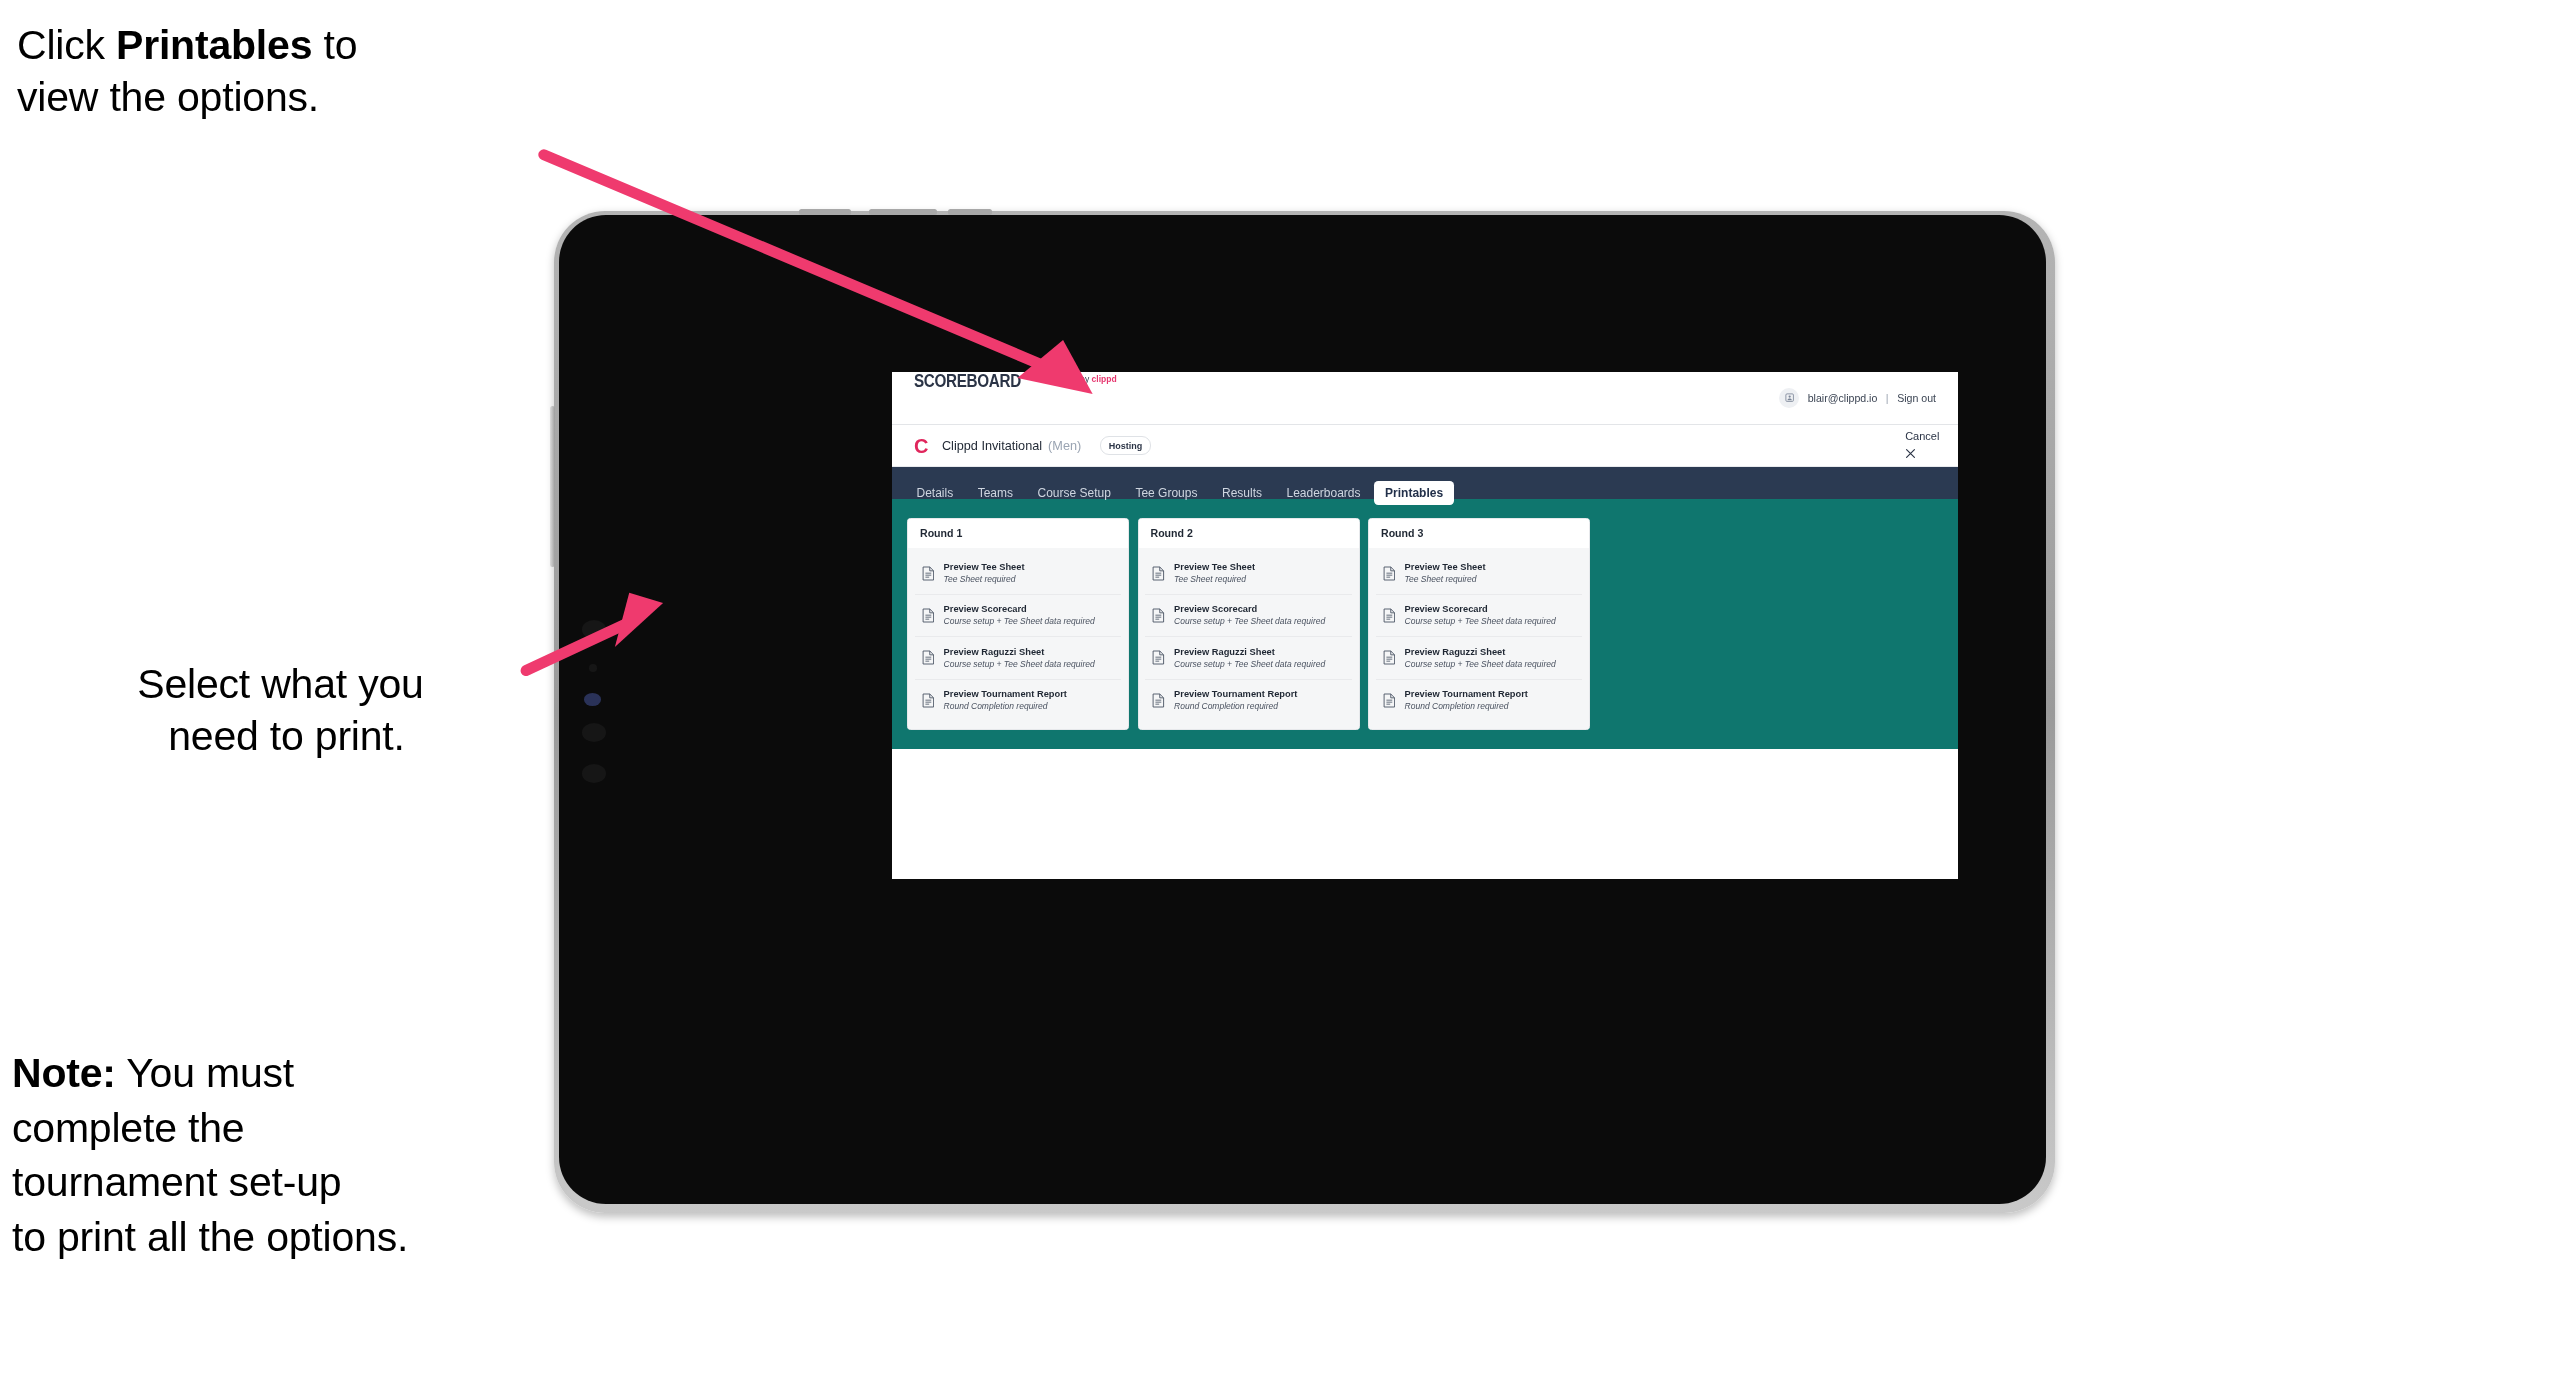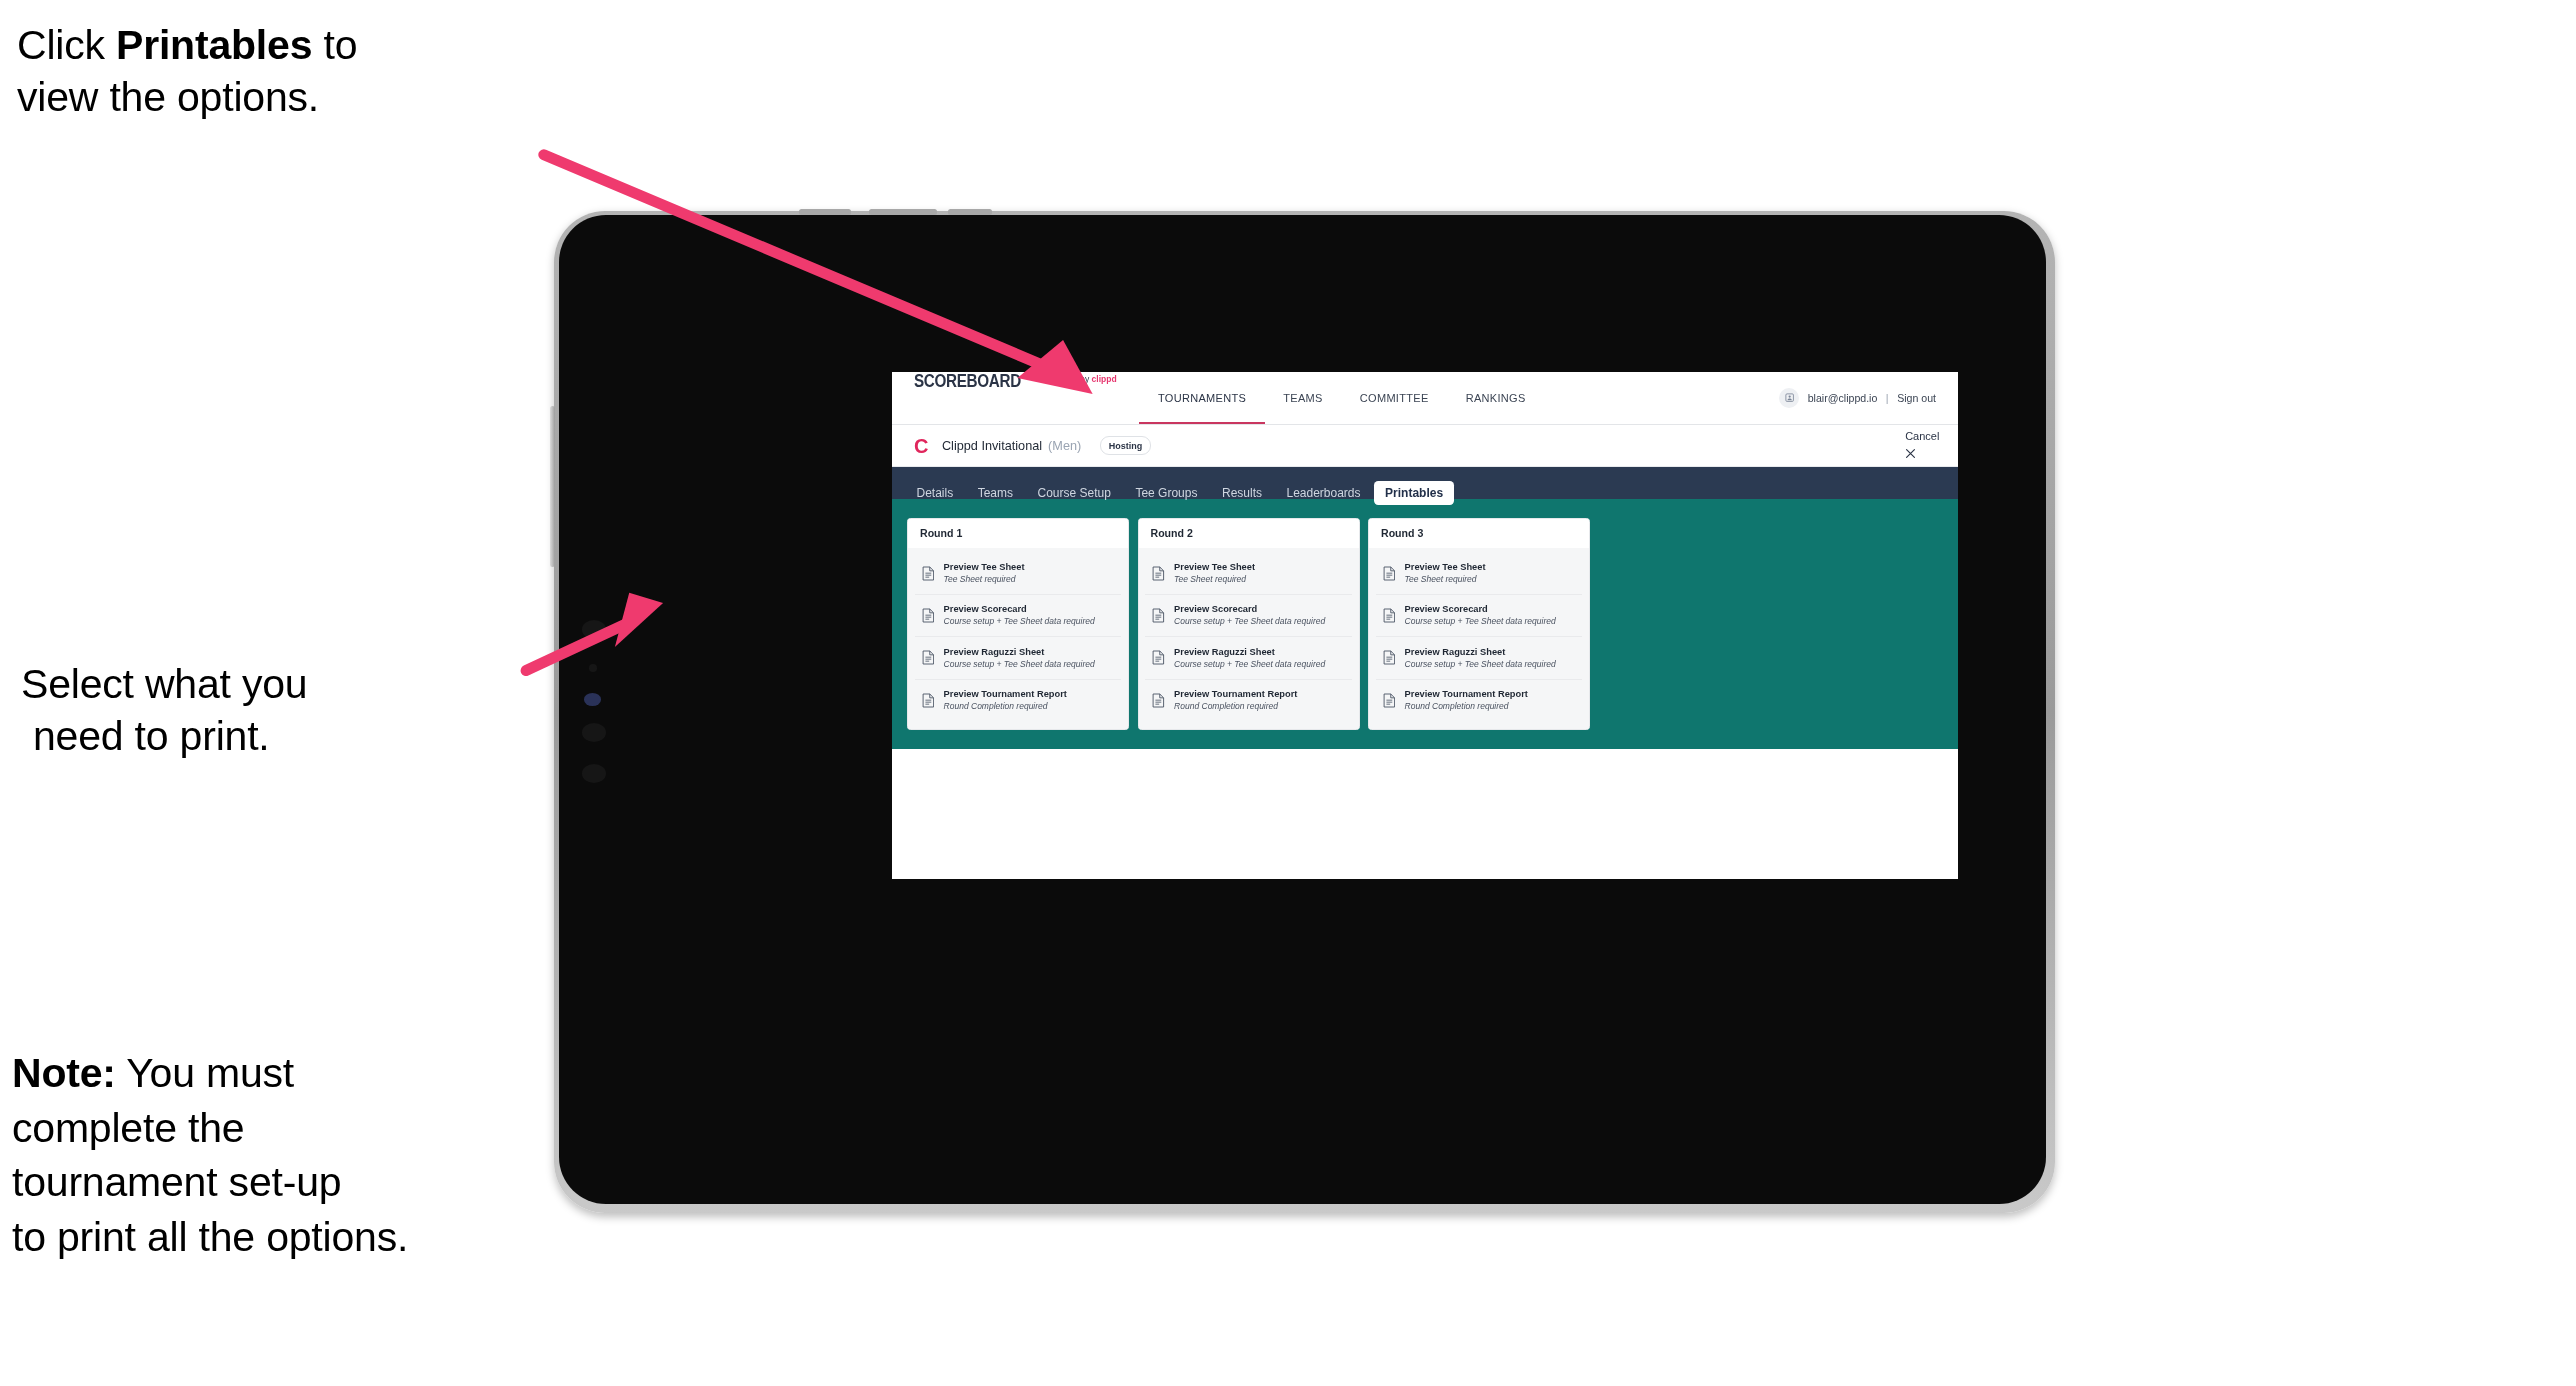--- a/index.html
+++ b/index.html
@@ -16,21 +16,21 @@
     position:absolute;
     color:#000000;
     font-family:"Liberation Sans", sans-serif;
     font-size:41px;
     line-height:1.28;
     letter-spacing:-0.2px;
     white-space:pre-line;
   }
   .callout b{font-weight:700;}
   #callout-printables{left:17px;top:18.6px;width:541px;}
-  #callout-select{left:21px;top:658px;width:507px;text-align:left;}
+  #callout-select{left:27px;top:658px;width:507px;text-align:center;}
   #callout-select .ln2{display:block;padding-left:12px;}
   #callout-note{left:12px;top:1046px;width:668px;line-height:1.33;}
 
   
   .arrow-svg{position:absolute;left:0;top:0;width:2576px;height:1386px;pointer-events:none;}
 
   
   #tablet{
     position:absolute;
     left:554px;top:211px;
@@ -239,26 +239,20 @@
   <div class="side-dot" id="side-dot-5"></div>
 </div>
 
 <div id="screen">
 
   <div class="topnav">
     <div class="brand">
       <div class="brand-name">SCOREBOARD</div>
       <div class="brand-sub"><span>Powered by </span><span class="pink">clippd</span></div>
     </div>
-    <div class="nav-items">
-      <div class="nav-item active">TOURNAMENTS</div>
-      <div class="nav-item">TEAMS</div>
-      <div class="nav-item">COMMITTEE</div>
-      <div class="nav-item">RANKINGS</div>
-    </div>
     <div class="nav-right">
       <div class="avatar">
         <svg viewBox="0 0 16 16" width="9.3" height="9.3" aria-hidden="true">
             <rect x="1.5" y="1.5" width="13" height="13" rx="2" fill="none" stroke="currentColor" stroke-width="1.4"></rect>
             <circle cx="8" cy="6.2" r="1.9" fill="currentColor"></circle>
             <path d="M4 12.5c.6-2 2.1-3 4-3s3.4 1 4 3z" fill="currentColor"></path>
           </svg>
       </div>
       <span>blair@clippd.io</span>
       <span class="sep">|</span>

